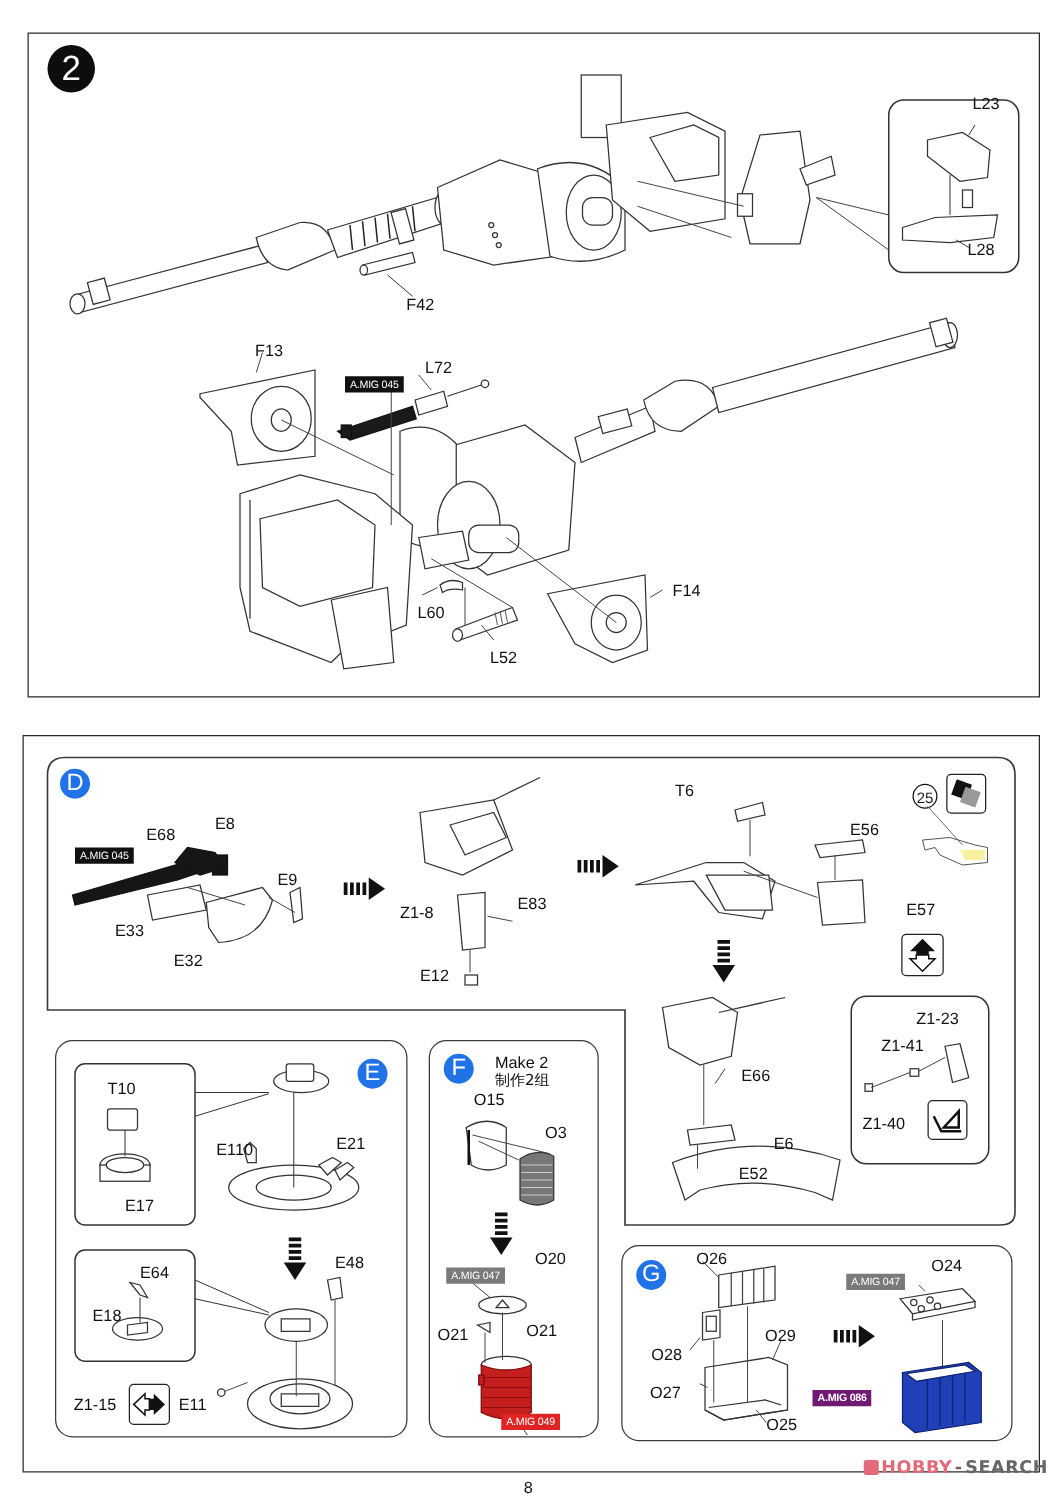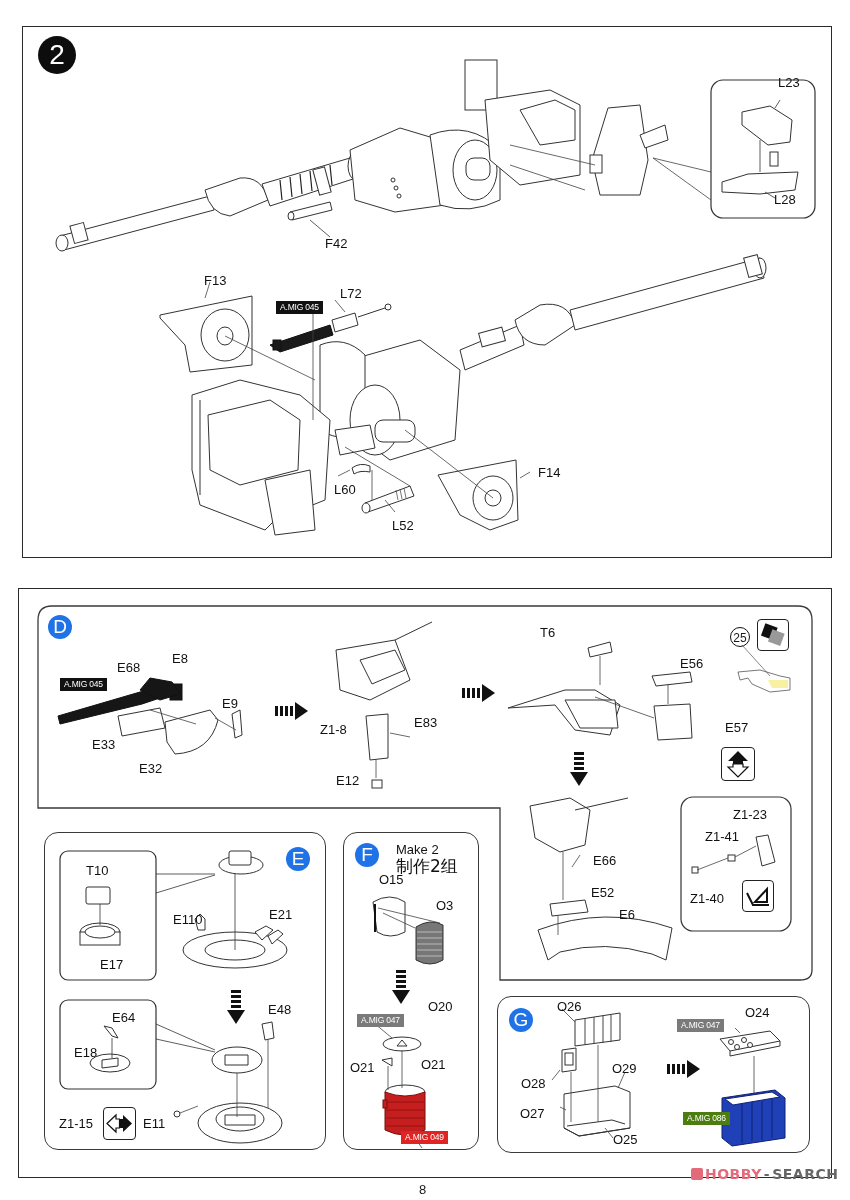--- a/index.html
+++ b/index.html
@@ -267,21 +267,21 @@
 <span class="lbl" style="left:222px; top:697px;">E9</span>
 <span class="lbl" style="left:92px; top:738px;">E33</span>
 <span class="lbl" style="left:139px; top:762px;">E32</span>
 <span class="lbl" style="left:320px; top:723px;">Z1-8</span>
 <span class="lbl" style="left:414px; top:716px;">E83</span>
 <span class="lbl" style="left:336px; top:774px;">E12</span>
 <span class="lbl" style="left:540px; top:626px;">T6</span>
 <span class="lbl" style="left:680px; top:657px;">E56</span>
 <span class="lbl" style="left:725px; top:721px;">E57</span>
 <span class="lbl" style="left:593px; top:854px;">E66</span>
-<span class="lbl" style="left:591px; top:886px;text-align:center;">E52</span>
+<span class="lbl" style="left:591px; top:932px;text-align:center;">E52</span>
 <span class="lbl" style="left:619px; top:908px;">E6</span>
 <span class="lbl" style="left:733px; top:808px;">Z1-23</span>
 <span class="lbl" style="left:705px; top:830px;">Z1-41</span>
 <span class="lbl" style="left:690px; top:892px;">Z1-40</span>
 
 <div style="position:absolute; left:730px; top:627px; width:20px; height:20px; border:1.6px solid #111; border-radius:50%; font-size:12px; text-align:center; line-height:20px; box-sizing:border-box;">25</div>
 <div class="icon-box" style="left:757px; top:619px; width:32px; height:32px;">
   <svg width="30" height="30" viewBox="0 0 30 30">
       <rect x="5" y="5" width="13" height="13" fill="#111" transform="rotate(20 11 11)"></rect>
       <rect x="12" y="11" width="13" height="13" fill="#999" transform="rotate(20 18 17)"></rect>
@@ -373,21 +373,21 @@
 <div class="icon-box" style="left:103px; top:1107px; width:33px; height:33px;">
   <svg width="31" height="31" viewBox="0 0 31 31">
       <path d="M3 15.5 L12 7 L12 11 L15.5 11 L15.5 20 L12 20 L12 24 Z" fill="#fff" stroke="#111" stroke-width="1.2"></path>
       <path d="M15.5 11 L19 11 L19 7 L28 15.5 L19 24 L19 20 L15.5 20 Z" fill="#111"></path>
     </svg>
 </div>
 
 <div class="panel" style="left:343px; top:832px; width:136px; height:318px;"></div>
 <div class="sub-badge" style="left:355px; top:843px; background:#1f73e6;">F</div>
 <span class="lbl" style="left:396px; top:843px;">Make 2</span>
-<span class="lbl" style="left:396px; top:858px; font-family:'DejaVu Sans', sans-serif; font-size:17px;">制作2组</span>
+<span class="lbl" style="left:396px; top:858px; font-family:'DejaVu Sans', sans-serif; font-size:12px;">制作2组</span>
 <svg class="draw" width="850" height="1200">
   <g stroke="#333" fill="#fff">
     <path d="M373 902 Q390 892 405 902 L405 932 Q390 940 377 932 Z"></path>
     <line x1="375" y1="904" x2="375" y2="932" stroke="#111" stroke-width="2"></line>
   </g>
   <g stroke="#333" fill="#777">
     <path d="M416 927 Q430 918 443 925 L443 960 Q430 968 416 960 Z"></path>
     <g stroke="#ccc" stroke-width="0.8">
         <line x1="417" y1="932" x2="442" y2="932"></line>
         <line x1="417" y1="938" x2="442" y2="938"></line>
@@ -500,21 +500,21 @@
     <line x1="735" y1="1028" x2="740" y2="1033"></line>
   </g>
 </svg>
 <span class="lbl" style="left:557px; top:1000px;">O26</span>
 <span class="lbl" style="left:521px; top:1077px;">O28</span>
 <span class="lbl" style="left:612px; top:1062px;">O29</span>
 <span class="lbl" style="left:520px; top:1107px;">O27</span>
 <span class="lbl" style="left:613px; top:1133px;">O25</span>
 <span class="tag" style="left:677px; top:1019px; background:#7a7a7a;">A.MIG 047</span>
 <span class="lbl" style="left:745px; top:1006px;">O24</span>
-<span class="tag" style="left:683px; top:1112px; background:#4d7c0f;">A.MIG 086</span>
+<span class="tag" style="left:650px; top:1112px; background:#701a75;font-weight:bold;">A.MIG 086</span>
 
 <span class="page-no" style="left:419px; top:1182px;">8</span>
 <div style="position:absolute; left:691px; top:1166px; display:flex; align-items:center; gap:2px;">
   <span style="display:inline-block; width:12px; height:12px; background:#e26a7a; border-radius:2px;"></span>
   <span class="wm" style="position:static; color:#e26a7a;">HOBBY</span>
   <span class="wm" style="position:static; color:#666;">-</span>
   <span class="wm" style="position:static; color:#666;">SEARCH</span>
 </div>
 
 </body></html>

